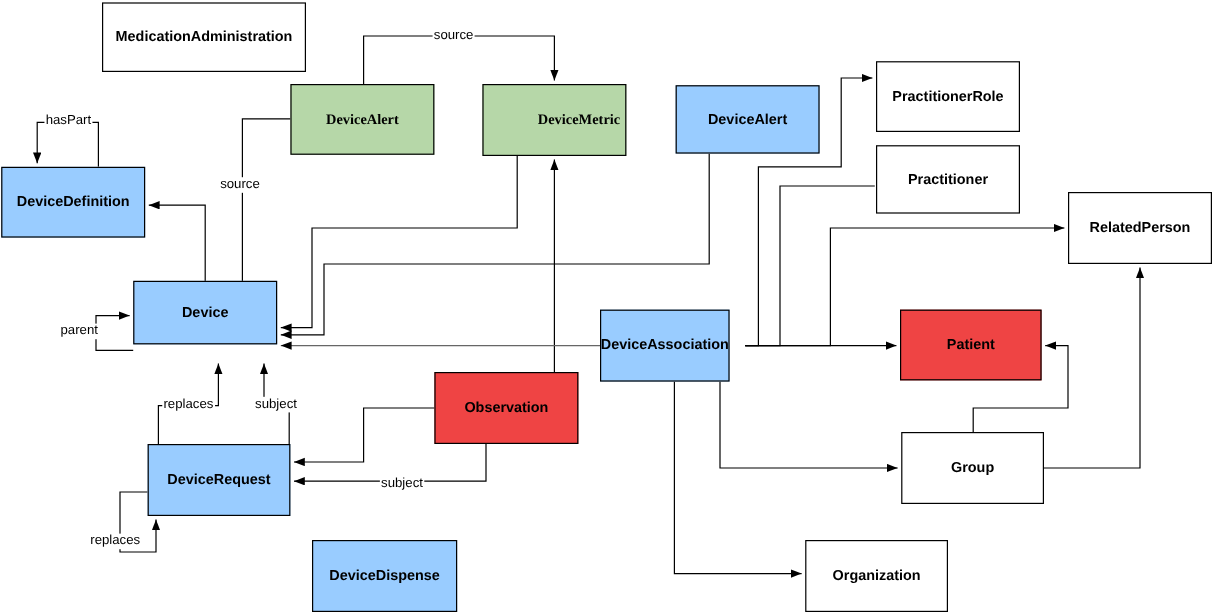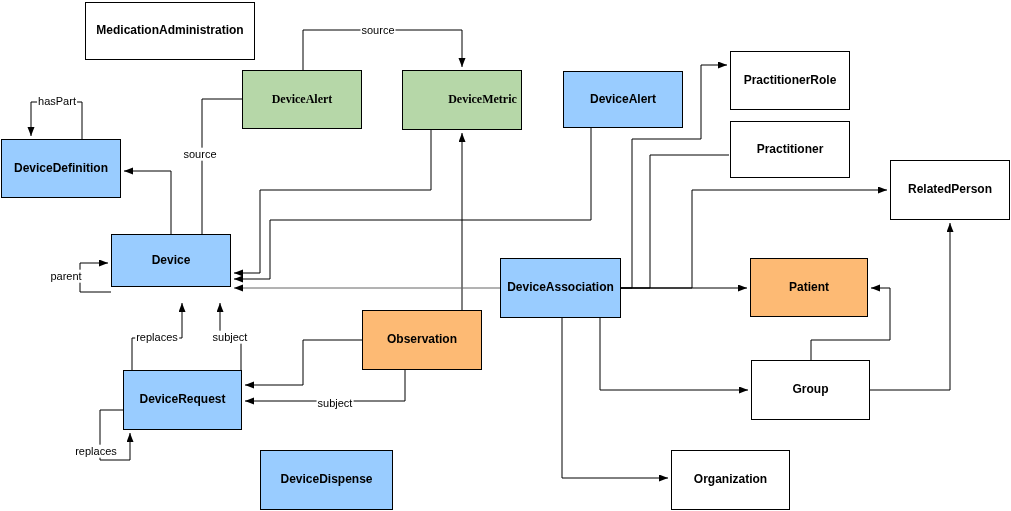--- a/index.html
+++ b/index.html
@@ -12,21 +12,21 @@
     position:absolute; box-sizing:border-box; border:1px solid #000;
     display:flex; align-items:center; justify-content:center;
     z-index:2; text-align:center;
   }
   .node span {
     font-weight:bold; font-size:12px; color:#000; line-height:1.1;
     padding:0 2px; white-space:nowrap;
   }
   .fill-blue   { background:#99ccff; }
   .fill-green  { background:#b6d7a8;font-family:Liberation Serif, serif; }
-  .fill-yellow { background:#fdba74; }
+  .fill-yellow { background:#ef4444; }
   .fill-white  { background:#ffffff; }
   .edge-label {
     position:absolute; transform:translate(-50%,-50%);
     font-size:11px; color:#000; background:#ffffff;
     padding:0 1px; z-index:3; white-space:nowrap; line-height:1.15;
   }
 </style>
 </head>
 <body>
 
@@ -83,36 +83,36 @@
       </div>
       <div class="node fill-white" style="left: 890px; top: 160px; width: 120px; height: 60px;">
         <span>RelatedPerson</span>
       </div>
       <div class="node fill-blue" style="left: 1px; top: 139px; width: 120px; height: 59px;">
         <span>DeviceDefinition</span>
       </div>
       <div class="node fill-blue" style="left: 111px; top: 234px; width: 120px; height: 53px; align-items: center;">
         <span>Device</span>
       </div>
-      <div class="node fill-blue" style="left: 500px; top: 258px; width: 121px; height: 60px;">
+      <div class="node fill-blue" style="left: 500px; top: 258px; width: 108px; height: 60px;">
         <span>DeviceAssociation</span>
       </div>
       <div class="node fill-yellow" style="left: 750px; top: 258px; width: 118px; height: 59px;">
         <span>Patient</span>
       </div>
       <div class="node fill-yellow" style="left: 362px; top: 310px; width: 120px; height: 60px;">
         <span>Observation</span>
       </div>
       <div class="node fill-white" style="left: 751px; top: 360px; width: 119px; height: 60px;">
         <span>Group</span>
       </div>
       <div class="node fill-blue" style="left: 123px; top: 370px; width: 119px; height: 60px;">
         <span>DeviceRequest</span>
       </div>
-      <div class="node fill-blue" style="left: 260px; top: 450px; width: 133px; height: 60px;">
+      <div class="node fill-blue" style="left: 260px; top: 450px; width: 121px; height: 60px;">
         <span>DeviceDispense</span>
       </div>
       <div class="node fill-white" style="left: 671px; top: 450px; width: 119px; height: 60px;">
         <span>Organization</span>
       </div>
     </div>
   <div id="label-layer">
       <div class="edge-label" style="left: 378px; top: 30px;">source</div>
       <div class="edge-label" style="left: 200px; top: 154px;">source</div>
       <div class="edge-label" style="left: 57px; top: 101px;">hasPart</div>

